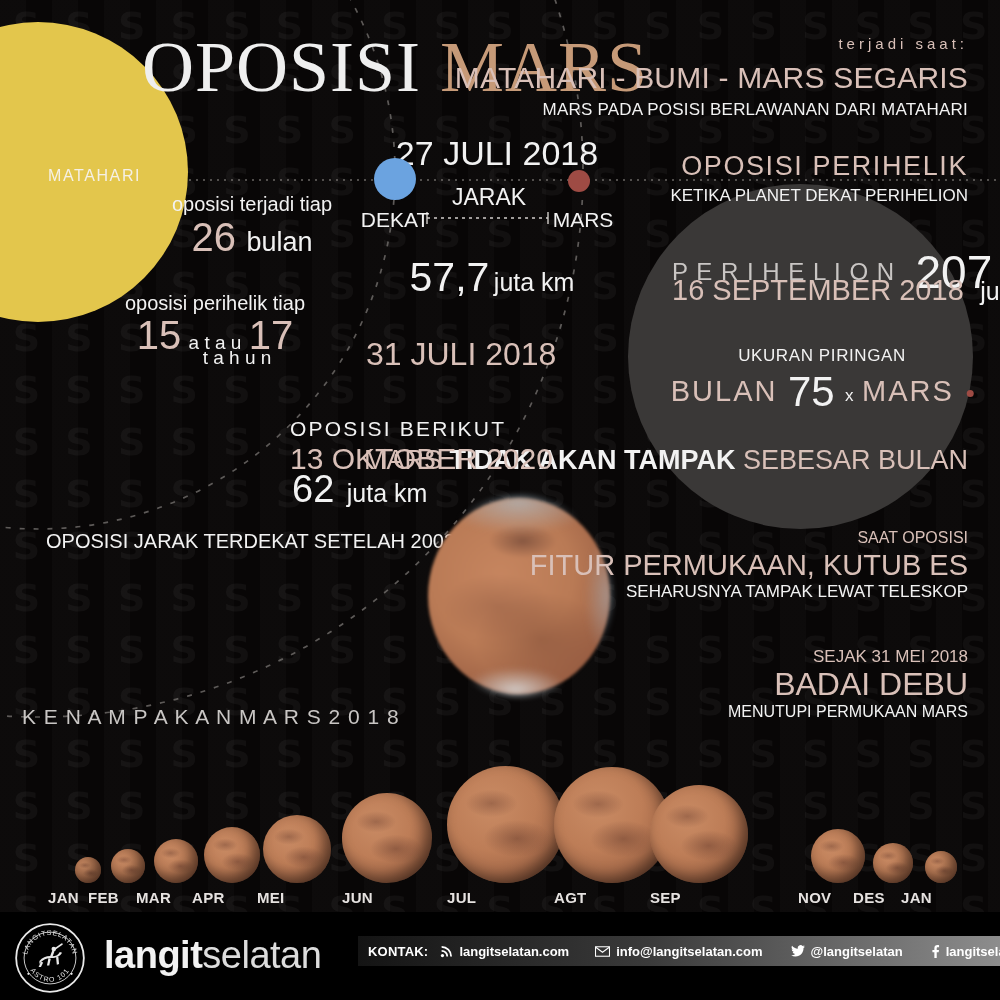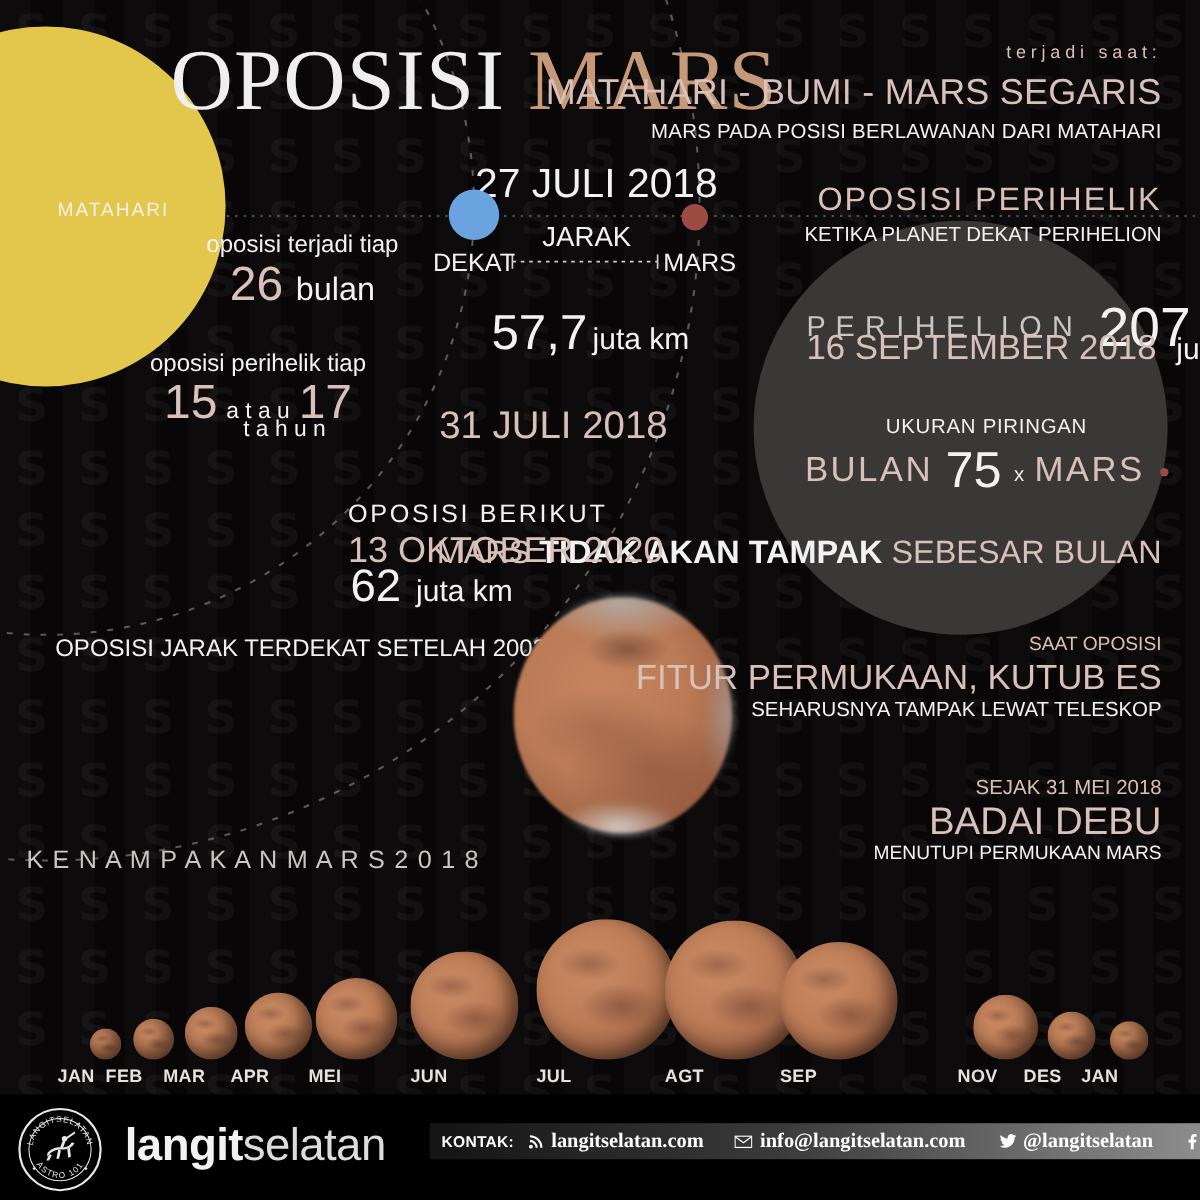--- a/index.html
+++ b/index.html
@@ -109,22 +109,22 @@
   
   #footer { position:absolute; left:0; top:912px; width:1000px; height:88px; background:#000; }
   #logo { position:absolute; left:14px; top:10px; width:72px; height:72px; }
   #brand { position:absolute; left:104px; top:22px; font-size:38px; letter-spacing:-.5px; }
   #brand .b1 { color:#f2f2f2; font-weight:700; }
   #brand .b2 { color:#dcdcdc; font-weight:300; }
   #contactbar { position:absolute; left:358px; top:936px; width:642px; height:30px;
      background:linear-gradient(90deg,#141414 0%,#3a3a3a 45%,#8d8d8d 100%);
      display:flex; align-items:center; gap:12px; padding:0 10px; }
   #contactbar .lbl { font-size:13px; font-weight:700; color:#fff; letter-spacing:.2px; }
-  .ci { display:flex; align-items:center; gap:6px; font-size:17px; color:#fff; font-weight:700;
-        font-family:Liberation Serif, serif; }
+  .ci { display:flex; align-items:center; gap:6px; font-size:13px; color:#fff; font-weight:700;
+        font-family:Liberation Sans, sans-serif; }
   .ci svg { display:block; }
 </style>
 </head>
 <body>
 
 <div id="stage">
 
   <div class="wm"></div>
   <div class="wm2" id="wm2">
       <span>S</span>

